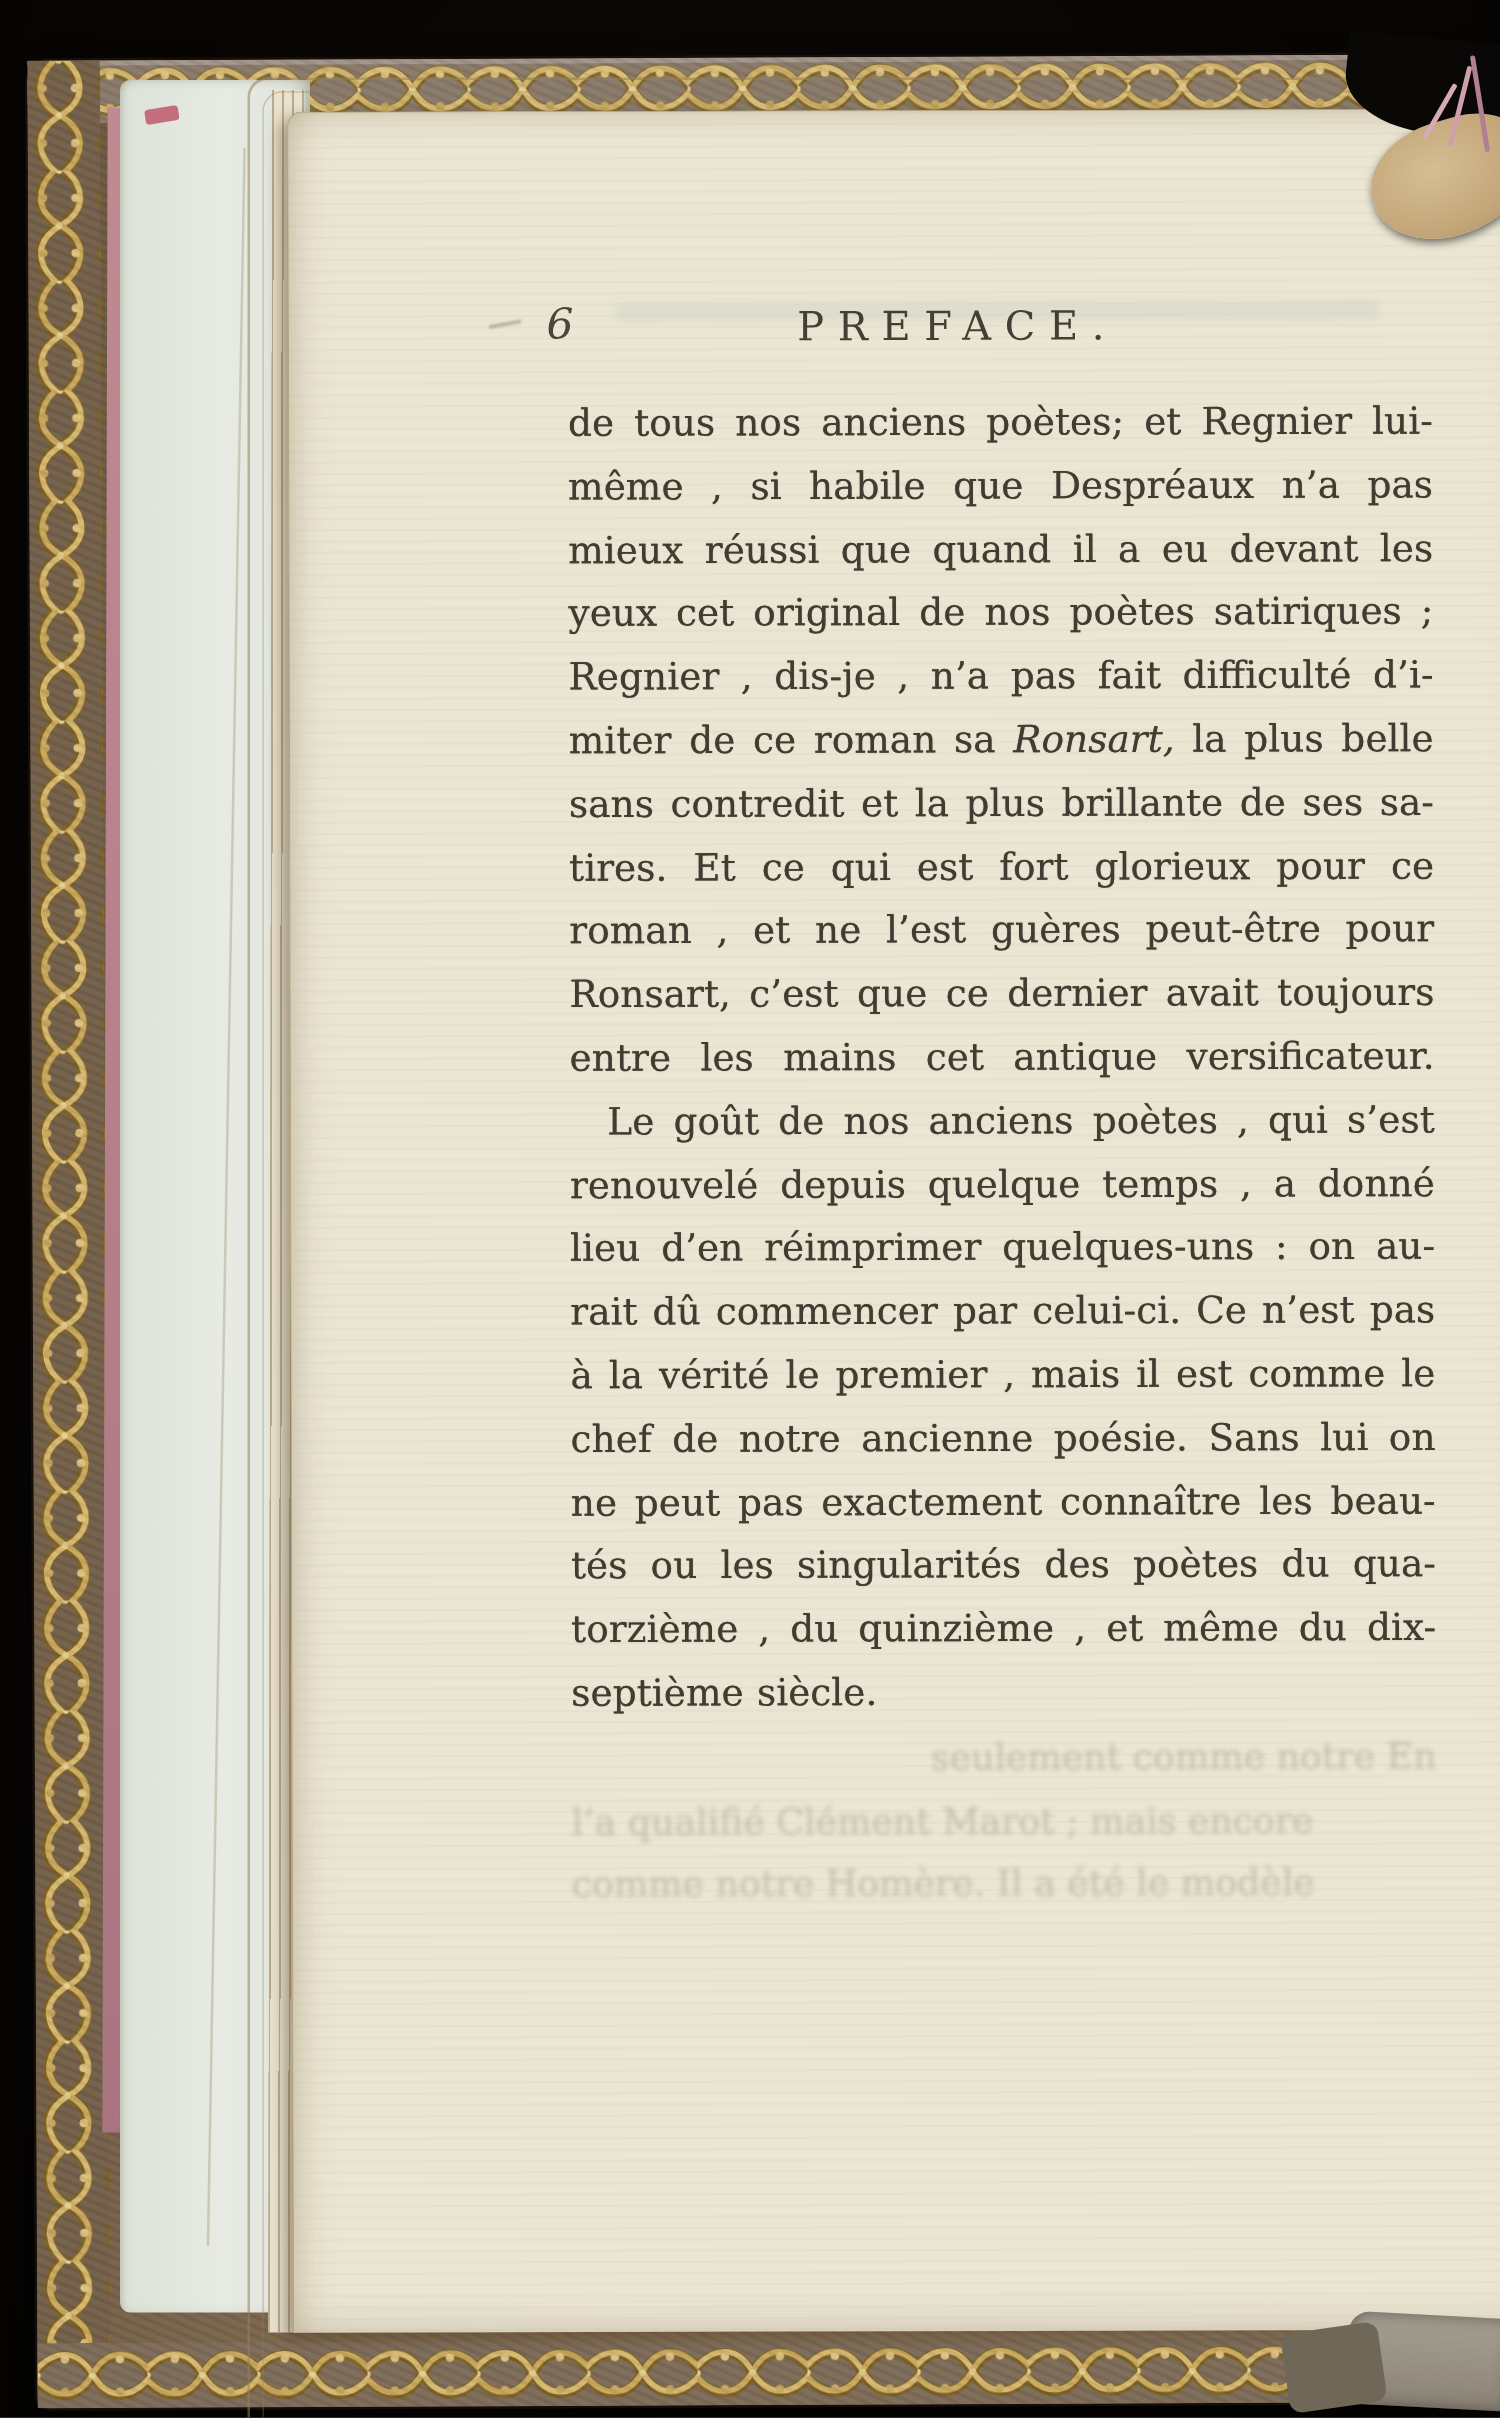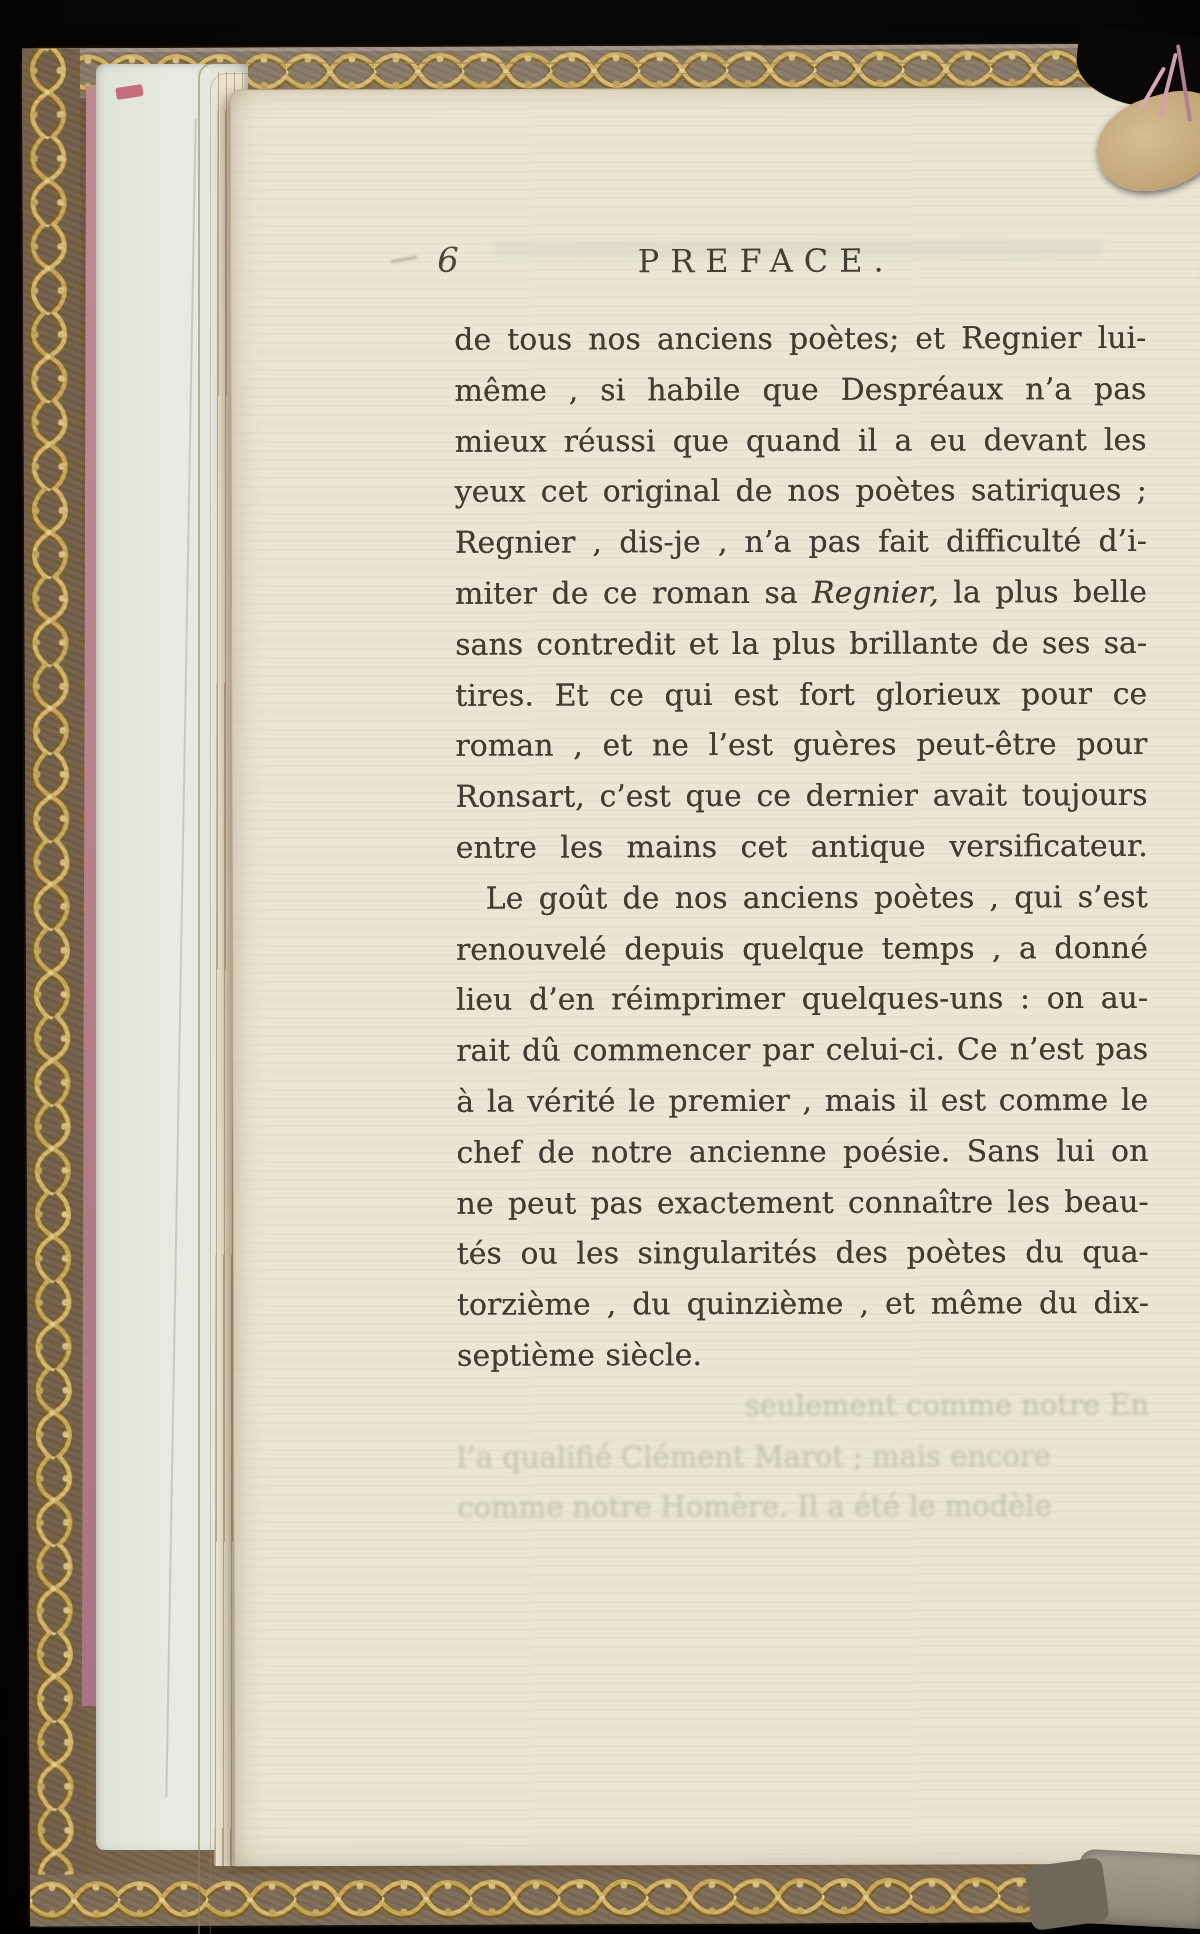--- a/index.html
+++ b/index.html
@@ -204,21 +204,21 @@
     <div class="pencil-mark"></div>
     <div class="page-number">6</div>
     <div class="page-header">PREFACE.</div>
     <div class="textblock">
       <div class="para para1">
           <div class="line">de tous nos anciens poètes; et Regnier lui-</div>
           <div class="line">même , si habile que Despréaux n’a pas</div>
           <div class="line">mieux réussi que quand il a eu devant les</div>
           <div class="line">yeux cet original de nos poètes satiriques ;</div>
           <div class="line">Regnier , dis-je , n’a pas fait difficulté d’i-</div>
-          <div class="line">miter de ce roman sa <i>Regnier,</i> la plus belle</div>
+          <div class="line">miter de ce roman sa <i>Ronsart,</i> la plus belle</div>
           <div class="line">sans contredit et la plus brillante de ses sa-</div>
           <div class="line">tires. Et ce qui est fort glorieux pour ce</div>
           <div class="line">roman , et ne l’est guères peut-être pour</div>
           <div class="line">Ronsart, c’est que ce dernier avait toujours</div>
           <div class="line">entre les mains cet antique versificateur.</div>
         </div>
       <div class="para para2">
           <div class="line">Le goût de nos anciens poètes , qui s’est</div>
           <div class="line">renouvelé depuis quelque temps , a donné</div>
           <div class="line">lieu d’en réimprimer quelques-uns : on au-</div>

